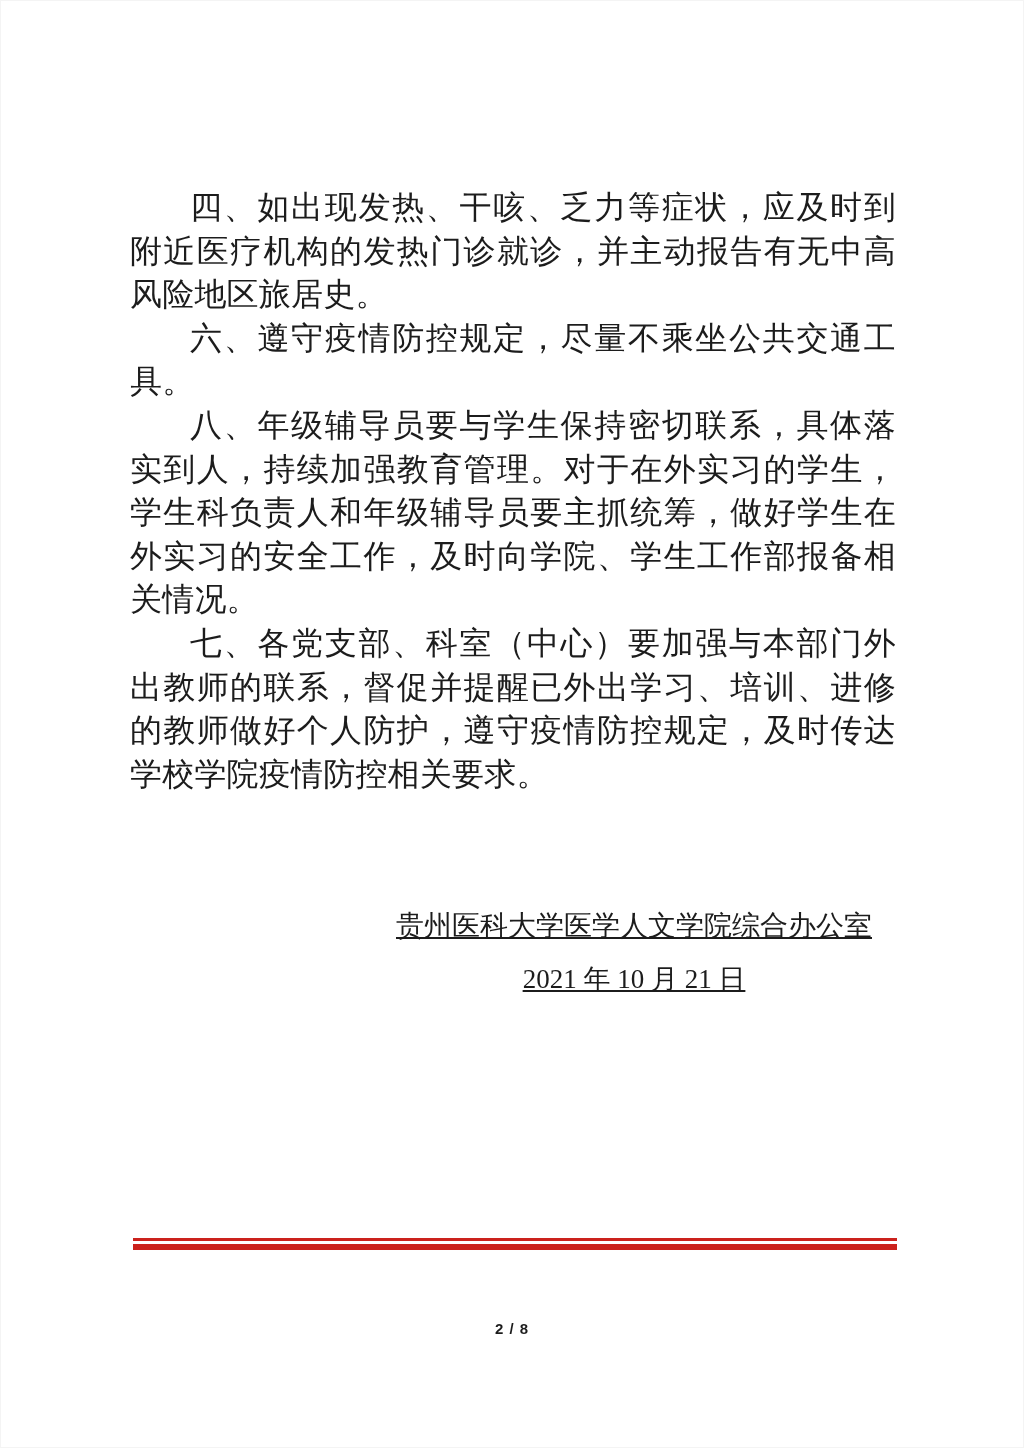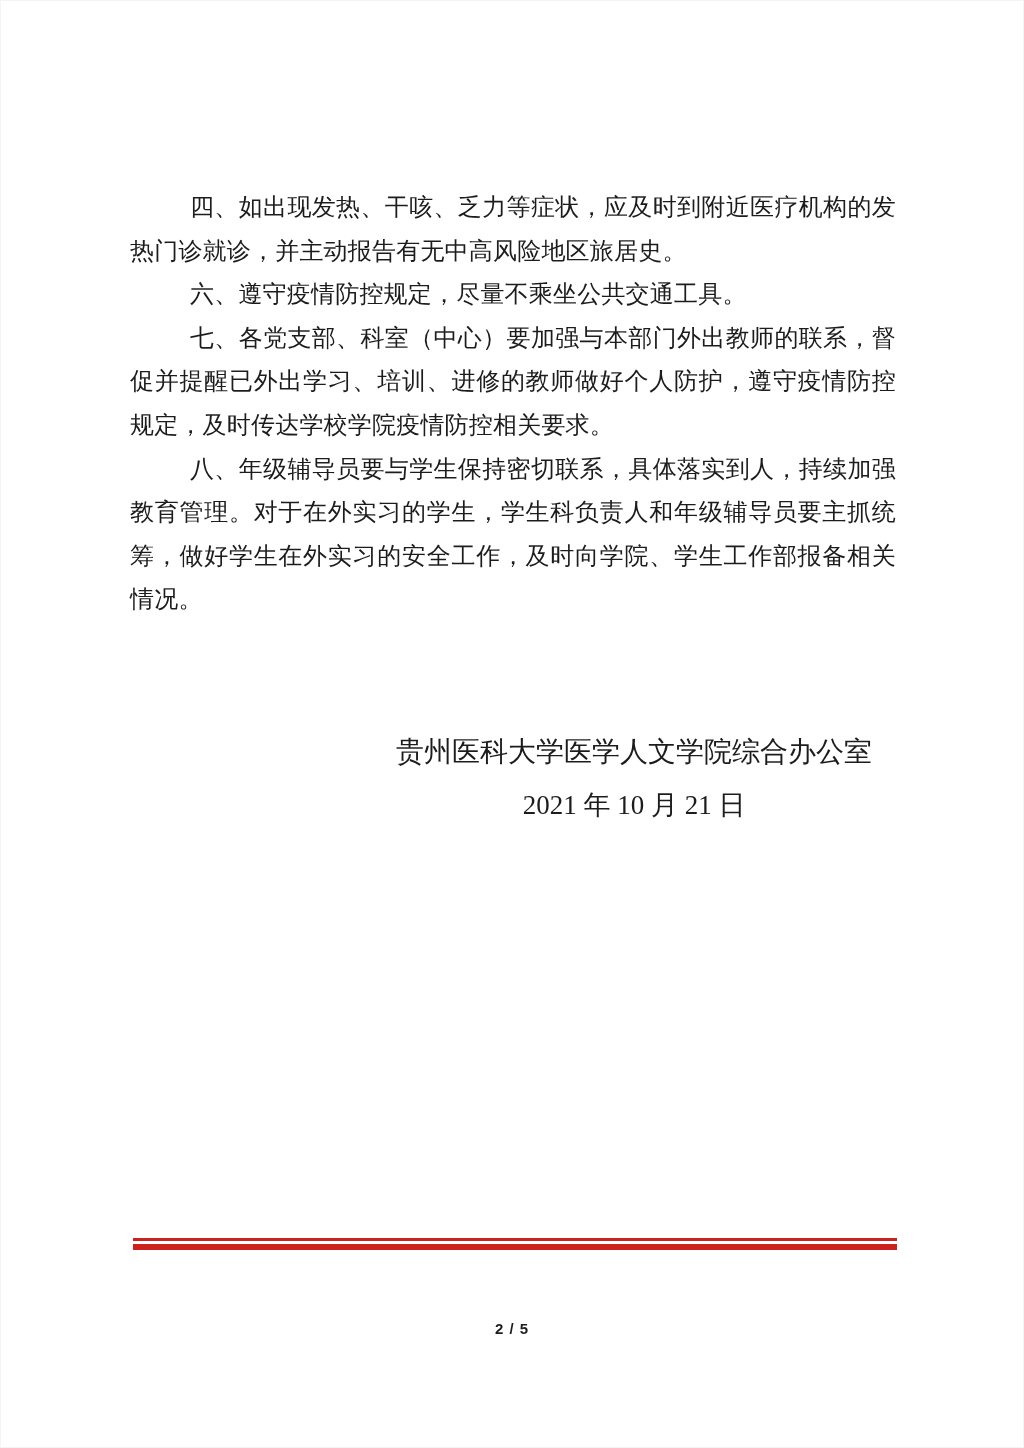--- a/index.html
+++ b/index.html
@@ -22,34 +22,35 @@
     box-shadow: inset 0 0 0 1px #f4f4f4;
   }
   .content {
     position: absolute;
     left: 130px;
     top: 186px;
     width: 766px;
   }
   .doc-para {
     margin: 0;
-    font-size: 24px;
+    font-size: 32px;
     line-height: 43.6px;
     text-align: justify;
     text-justify: inter-character;
     text-indent: 60px;
     letter-spacing: 0.2px;
     font-weight: 400;
   }
   .signature {
     margin-top: 108px;
     margin-left: auto;
     margin-right: 24px;
     width: fit-content;
     text-align: center;
+    text-decoration: underline;
   }
   .signature .office {
     font-size: 28px;
     line-height: 44px;
     white-space: nowrap;
   }
   .signature .date {
     font-size: 27px;
     line-height: 44px;
     margin-top: 9px;
@@ -79,26 +80,26 @@
   }
 </style>
 </head>
 <body>
 
 <div class="page">
 
   <div class="content">
     <p class="doc-para">四、如出现发热、干咳、乏力等症状，应及时到附近医疗机构的发热门诊就诊，并主动报告有无中高风险地区旅居史。</p>
     <p class="doc-para">六、遵守疫情防控规定，尽量不乘坐公共交通工具。</p>
+    <p class="doc-para">八、年级辅导员要与学生保持密切联系，具体落实到人，持续加强教育管理。对于在外实习的学生，学生科负责人和年级辅导员要主抓统筹，做好学生在外实习的安全工作，及时向学院、学生工作部报备相关情况。</p>
     <p class="doc-para">七、各党支部、科室（中心）要加强与本部门外出教师的联系，督促并提醒已外出学习、培训、进修的教师做好个人防护，遵守疫情防控规定，及时传达学校学院疫情防控相关要求。</p>
-    <p class="doc-para">八、年级辅导员要与学生保持密切联系，具体落实到人，持续加强教育管理。对于在外实习的学生，学生科负责人和年级辅导员要主抓统筹，做好学生在外实习的安全工作，及时向学院、学生工作部报备相关情况。</p>
 
     <div class="signature">
       <div class="office">贵州医科大学医学人文学院综合办公室</div>
       <div class="date">2021 年 10 月 21 日</div>
     </div>
   </div>
 
   <div class="footer-rule"></div>
 
-  <div class="page-number">2 / 5</div>
+  <div class="page-number">2 / 8</div>
 
 </div>
 
 </body></html>

